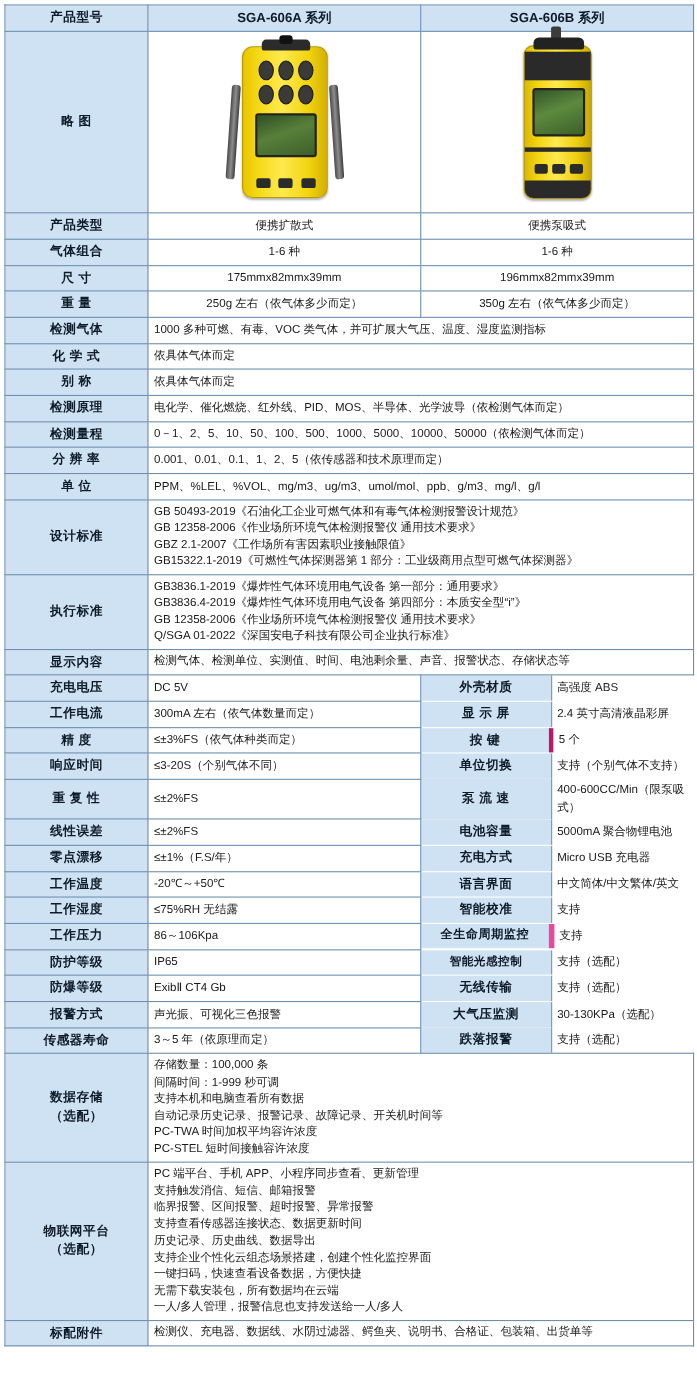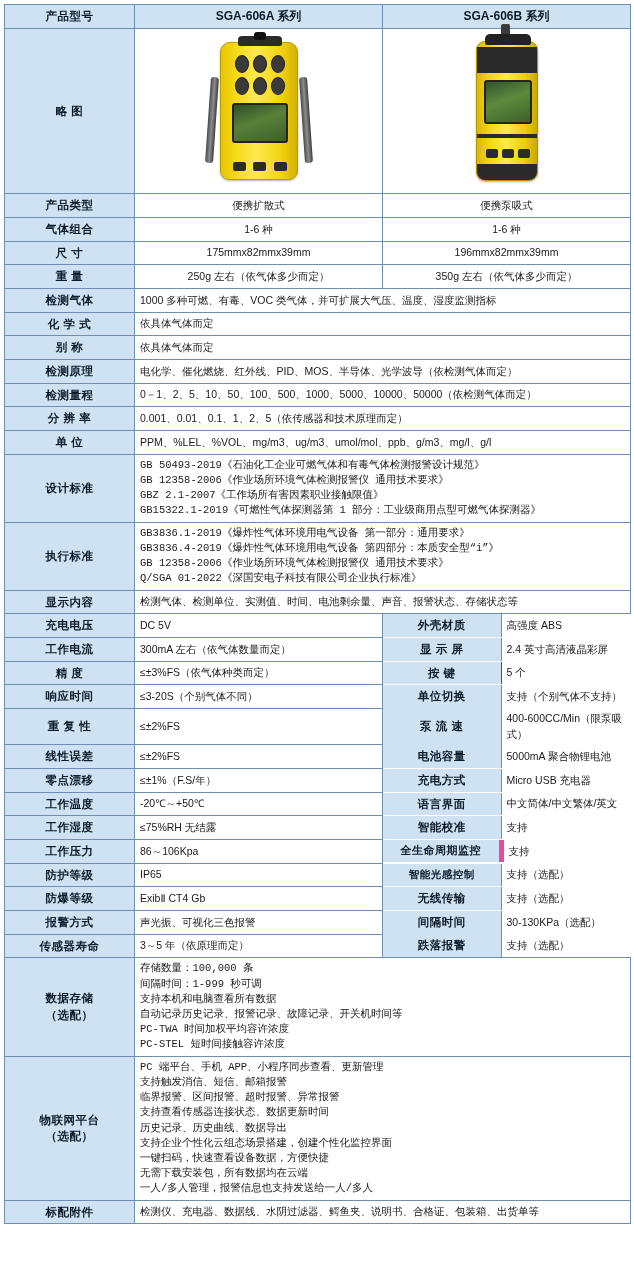--- a/index.html
+++ b/index.html
@@ -47,21 +47,21 @@
     text-align: center;
     font-size: 12px;
     color: #0d1b2a;
   }
   .img-cell {
     background: #ffffff;
     text-align: center;
     height: 160px;
     padding: 0;
   }
-  .multi { line-height: 1.6; font-family: Liberation Mono, monospace; }
+  .multi { line-height: 1.6; }
   .multi div { white-space: nowrap; }
 
   
   .dev-wrap {
     position: relative;
     width: 100%; height: 158px;
     display: flex; align-items: center; justify-content: center;
   }
   
   .devA {
@@ -339,21 +339,21 @@
       <td class="lbl">精    度</td>
       <td class="val">≤±3%FS（依气体种类而定）</td>
       <td style="padding:0;border:none">
         <table class="spec" style="width:100%;border-collapse:collapse;table-layout:fixed">
           <colgroup>
                 <col style="width:118px">
                 <col>
               </colgroup>
           <tbody>
                 <tr>
-            <td class="lbl" style="width:118px;border-top:none;border-bottom:none;border-right:1px solid #be185d;border-left:none">按    键</td>
+            <td class="lbl" style="width:118px;border-top:none;border-bottom:none;border-right:4px solid #be185d;border-left:none">按    键</td>
             <td class="val" style="border-top:none;border-bottom:none;border-right:none">5 个</td>
           </tr>
         </tbody>
             </table>
       </td>
     </tr>
 
     <tr>
       <td class="lbl">响应时间</td>
       <td class="val">≤3-20S（个别气体不同）</td>
@@ -529,21 +529,21 @@
       <td class="lbl">报警方式</td>
       <td class="val">声光振、可视化三色报警</td>
       <td style="padding:0;border:none">
         <table class="spec" style="width:100%;border-collapse:collapse;table-layout:fixed">
           <colgroup>
                 <col style="width:118px">
                 <col>
               </colgroup>
           <tbody>
                 <tr>
-            <td class="lbl" style="width:118px;border-top:none;border-bottom:none;border-right:1px solid #6f8fb0;border-left:none">间隔时间</td>
+            <td class="lbl" style="width:118px;border-top:none;border-bottom:none;border-right:1px solid #6f8fb0;border-left:none">大气压监测</td>
             <td class="val" style="border-top:none;border-bottom:none;border-right:none">30-130KPa（选配）</td>
           </tr>
         </tbody>
             </table>
       </td>
     </tr>
 
 
     <tr>
       <td class="lbl">传感器寿命</td>

